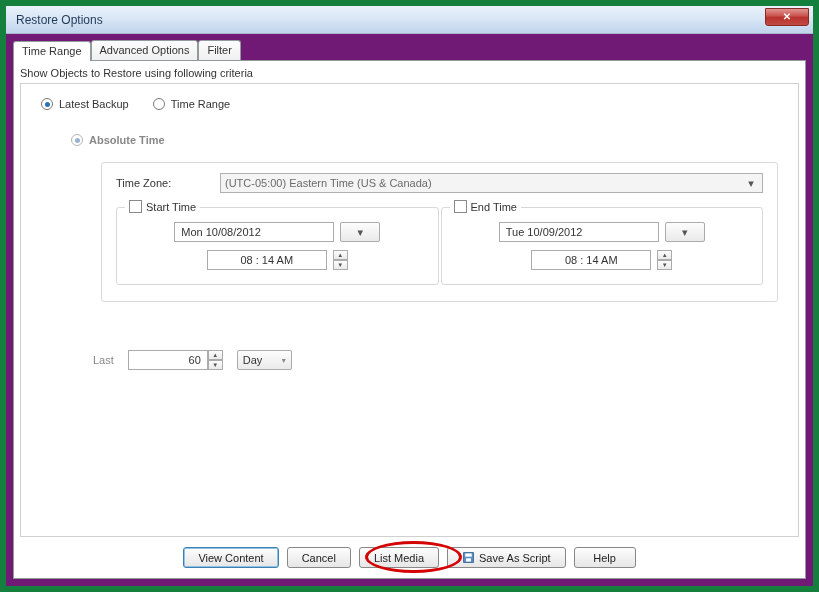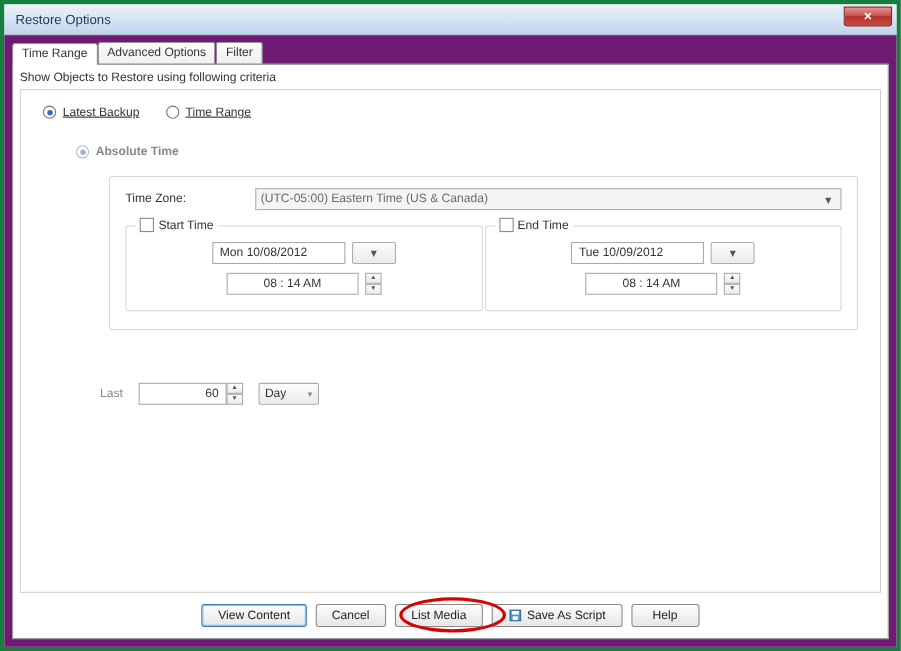--- a/index.html
+++ b/index.html
@@ -7,21 +7,21 @@
   font-family: "Segoe UI", Tahoma, sans-serif;
   font-size: 11px;
   background: #fff;
   width: 819px;
   height: 592px;
   overflow: hidden;
 }
 .window {
   width: 819px;
   height: 592px;
-  border: 4px solid #15803d;
+  border: 6px solid #15803d;
   background: #f0f0f0;
   display: flex;
   flex-direction: column;
 }
 .titlebar {
   height: 28px;
   background: linear-gradient(to bottom, #eaf2fb 0%, #d7e5f5 50%, #c0d4ec 100%);
   display: flex;
   align-items: center;
   padding: 0 4px 0 10px;
@@ -97,40 +97,39 @@
   flex: 1;
   border: 1px solid #d0d0d0;
   background: #fff;
   padding: 14px 20px;
   color: #333;
 }
 .row {
   display: flex;
   align-items: center;
   gap: 24px;
-  text-decoration: underline;
 }
 .radio-row { margin-bottom: 24px; }
 .radio-wrap { display: flex; align-items: center; gap: 6px; cursor: pointer; }
 .radio-dot {
   width: 12px; height: 12px; border: 1px solid #7a7a7a; border-radius: 50%;
   display: flex; align-items: center; justify-content: center; background: #fff;
 }
 .radio-dot.checked::after { content: ""; width: 5px; height: 5px; background: #2a71b8; border-radius: 50%; display: block; }
 .radio-dot.disabled { border-color: #b5b5b5; }
 .radio-dot.disabled.checked::after { background: #9ab4cf; }
 .sub-section { margin-left: 30px; }
 .sub-radio-row { display: flex; align-items: center; gap: 6px; margin-bottom: 16px; font-weight: bold; }
 .group-box {
   border: 1px solid #d8d8d8;
   border-radius: 3px;
   padding: 10px 14px 16px 14px;
   margin-left: 30px;
 }
-.tz-row { display: flex; align-items: center; gap: 48px; margin-bottom: 14px; }
+.tz-row { display: flex; align-items: center; gap: 34px; margin-bottom: 14px; }
 .tz-label { width: 70px; color: #333; }
 .tz-select {
   flex: 1;
   border: 1px solid #b0b0b0;
   background: #f4f4f4;
   color: #6a6a6a;
   padding: 2px 4px;
   display: flex;
   align-items: center;
   justify-content: space-between;
@@ -156,21 +155,21 @@
   padding: 0 4px;
   display: flex; align-items: center; gap: 4px;
   color: #333;
   font-size: 11px;
 }
 .chk {
   width: 13px; height: 13px; border: 1px solid #8a8a8a; background: #fff;
 }
 .date-row, .time-row { display: flex; align-items: center; gap: 6px; justify-content: center; margin-top: 8px; }
 .date-input {
-  width: 121px; height: 20px; border: 1px solid #ababab; background: #fff;
+  width: 160px; height: 20px; border: 1px solid #ababab; background: #fff;
   padding: 2px 6px; color: #333; font-size: 11px;
 }
 .btn-drop {
   width: 40px; height: 20px; border: 1px solid #ababab; background: linear-gradient(to bottom,#fdfdfd,#eaeaea);
   display: flex; align-items: center; justify-content: center; color: #555;
   border-radius: 2px;
 }
 .time-input {
   width: 120px; height: 20px; border: 1px solid #ababab; background: #fff;
   text-align: center; color: #333; font-size: 11px; display: flex; align-items: center; justify-content: center;

